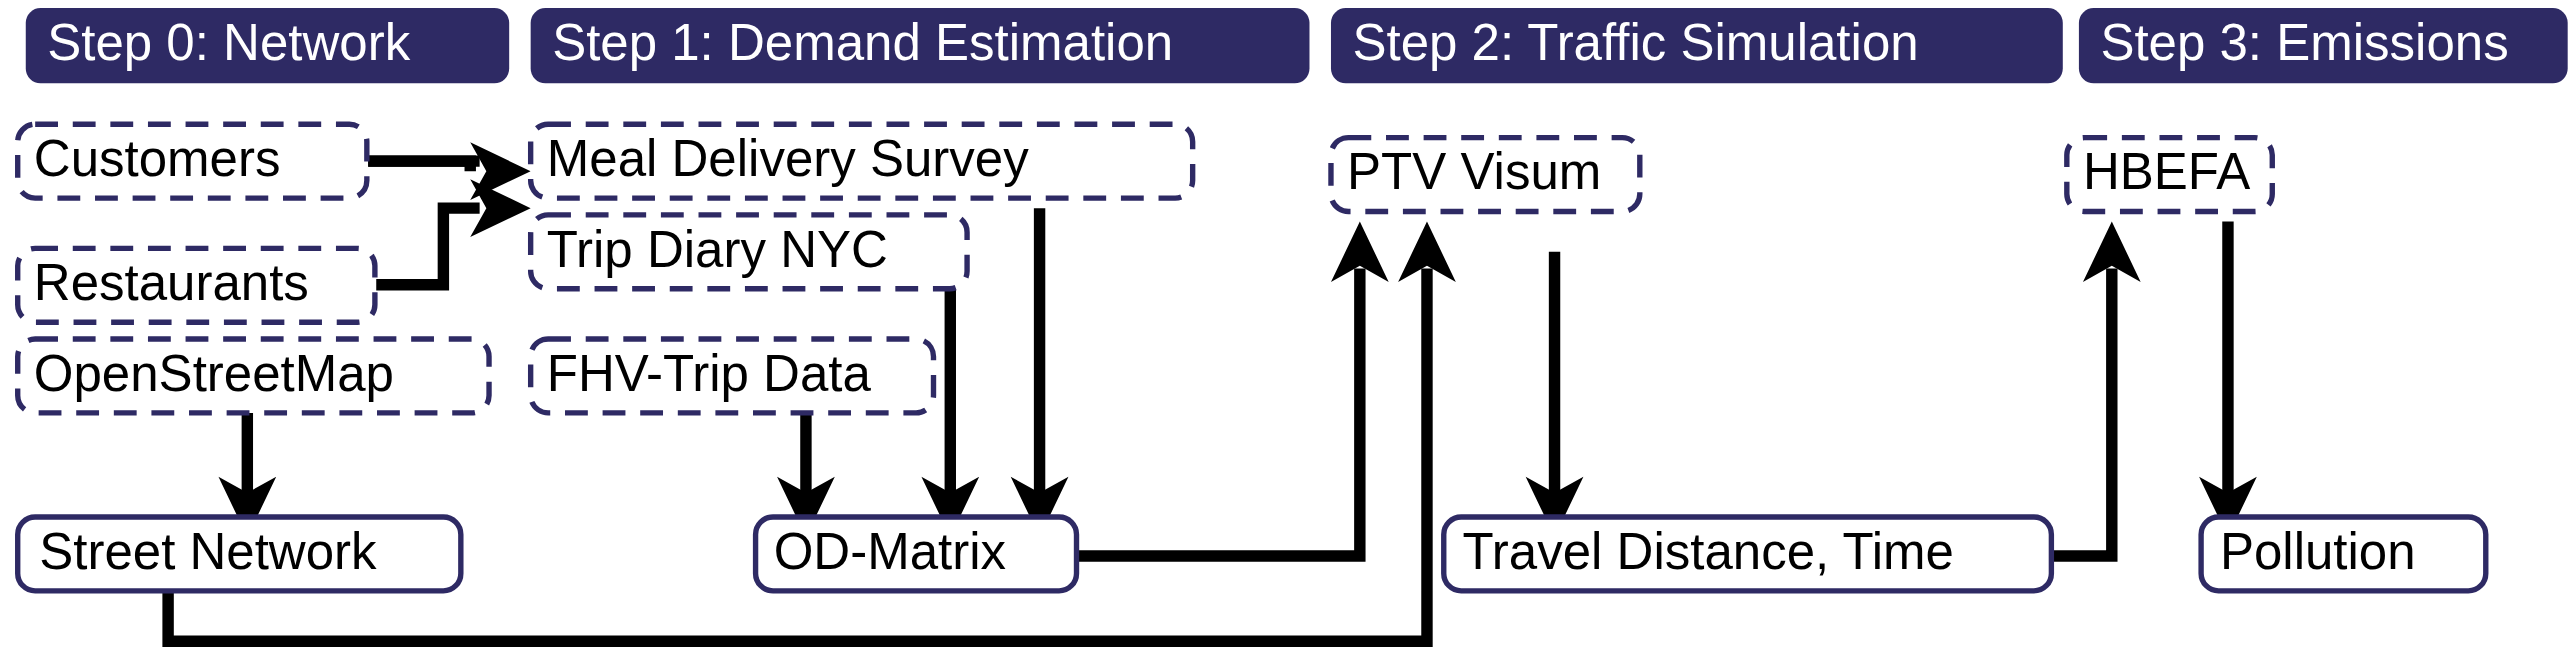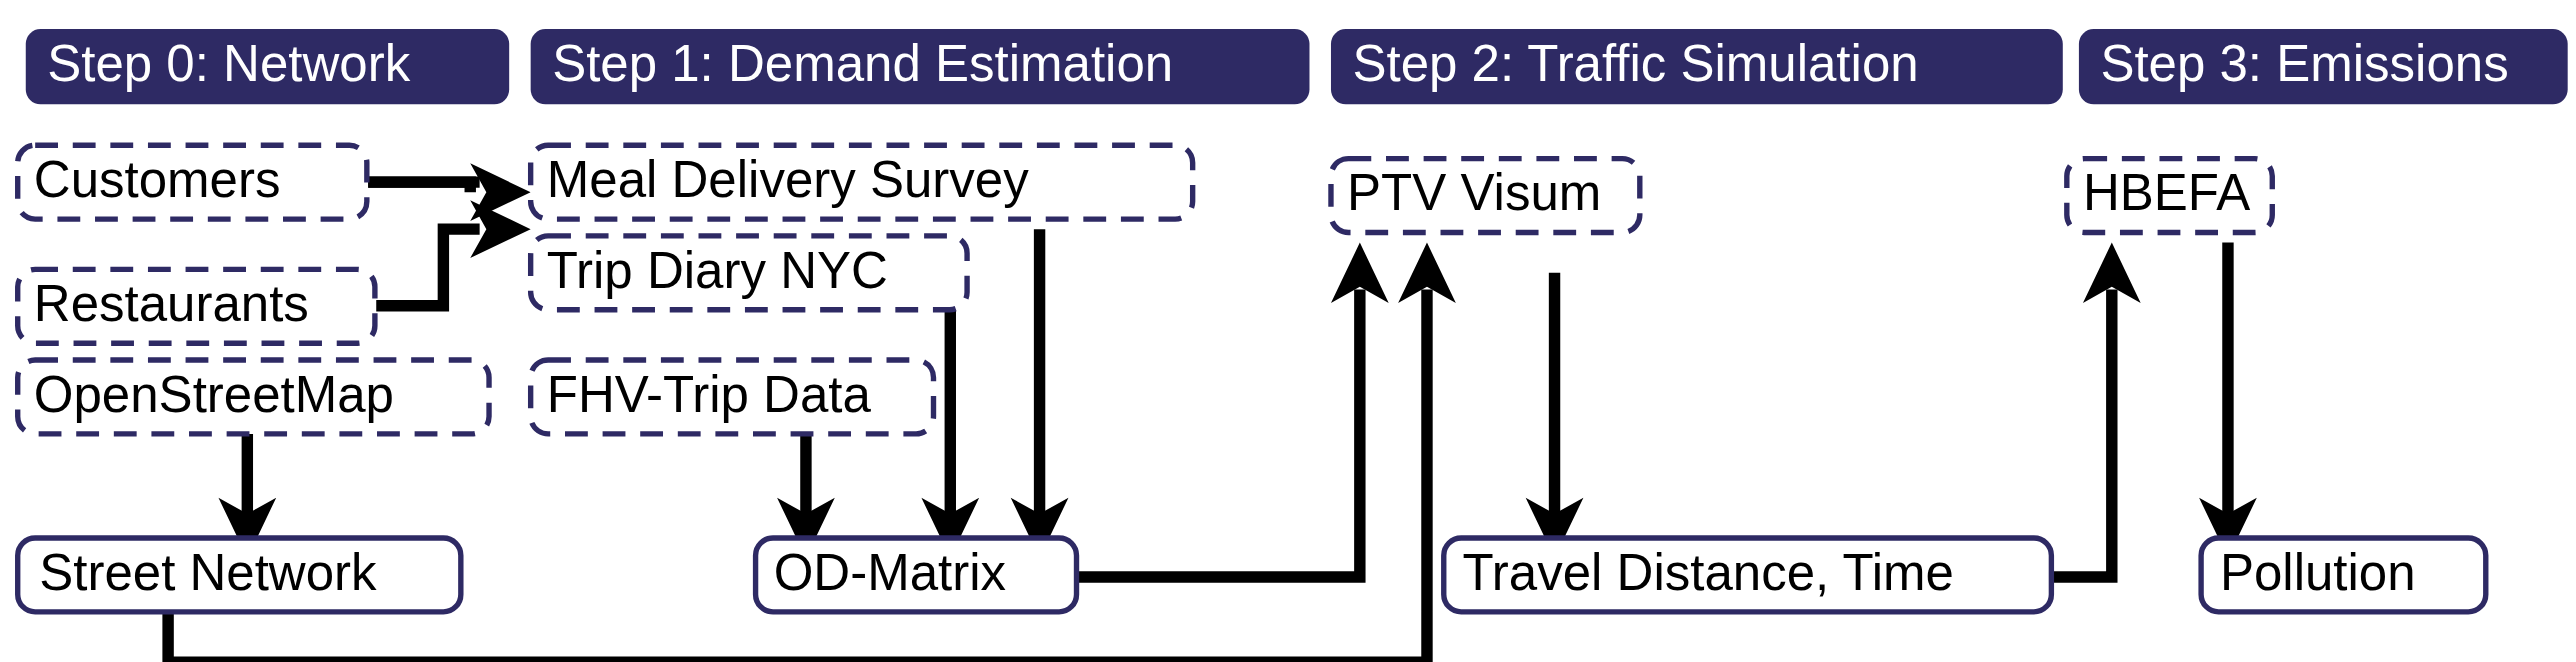--- a/index.html
+++ b/index.html
@@ -10,21 +10,20 @@
   body {
     width: 2576px;
     height: 662px;
     font-family: "Liberation Sans", sans-serif;
     overflow: hidden;
   }
   #flow-root {
     position: relative;
     width: 2576px;
     height: 611px;
-    margin-top: 21px;
   }
   #flow-svg {
     position: absolute;
     top: 0;
     left: 0;
     width: 2576px;
     height: 662px;
   }
   .step-header-rect {
     fill: #2e2a64;

